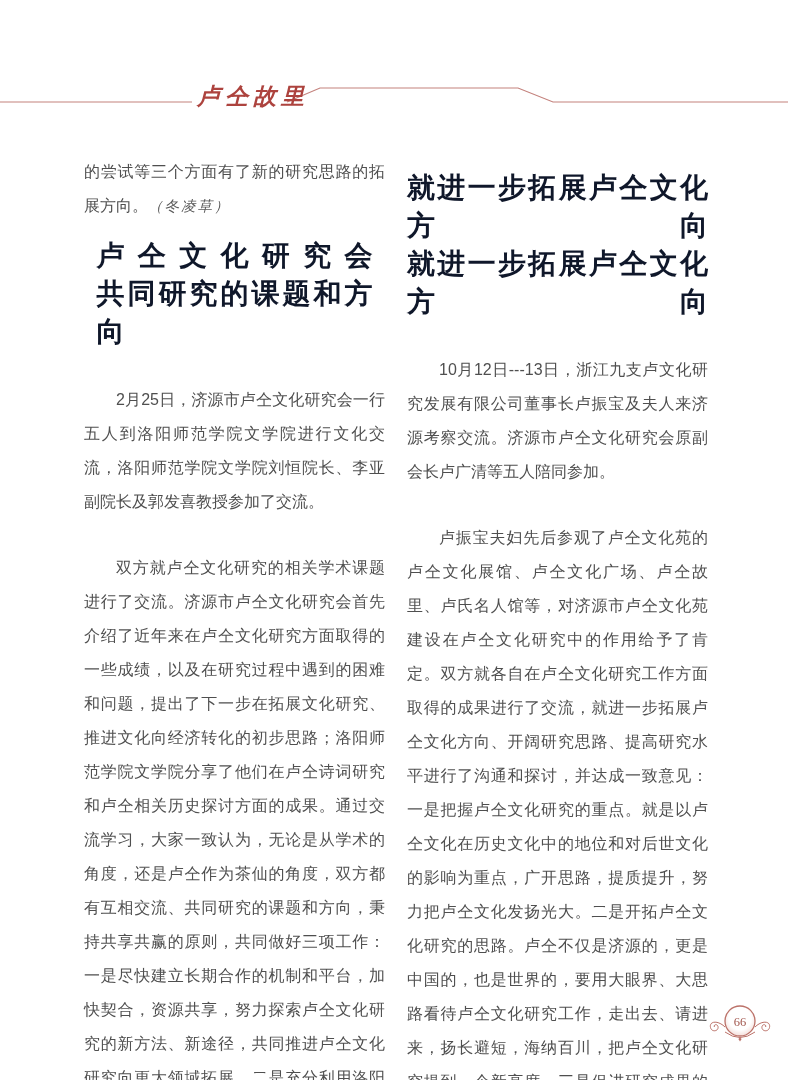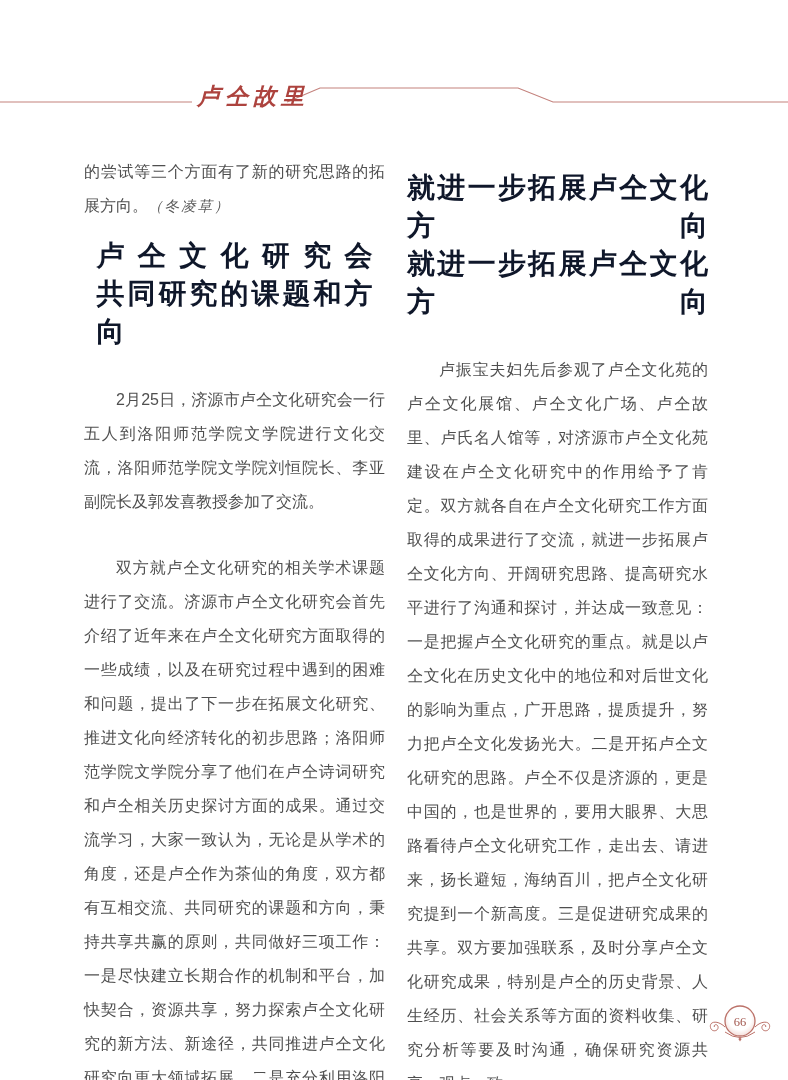--- a/index.html
+++ b/index.html
@@ -78,20 +78,21 @@
     <p class="body-p">双方就卢仝文化研究的相关学术课题进行了交流。济源市卢仝文化研究会首先介绍了近年来在卢仝文化研究方面取得的一些成绩，以及在研究过程中遇到的困难和问题，提出了下一步在拓展文化研究、推进文化向经济转化的初步思路；洛阳师范学院文学院分享了他们在卢仝诗词研究和卢仝相关历史探讨方面的成果。通过交流学习，大家一致认为，无论是从学术的角度，还是卢仝作为茶仙的角度，双方都有互相交流、共同研究的课题和方向，秉持共享共赢的原则，共同做好三项工作：一是尽快建立长期合作的机制和平台，加快契合，资源共享，努力探索卢仝文化研究的新方法、新途径，共同推进卢仝文化研究向更大领域拓展。二是充分利用洛阳师范学院作为大专院校的资源优势，与更多大专院校建立联系，借力发展，借智发展。三是积极寻找突破口，最大限度地将茶文化与茶经济结合起来，充分利用已有的茶仙卢仝系列商标，加快促进卢仝文化研究成果与经济发展的有效融合，尽快将“茶仙</p>
   </div>
 
   <div class="col">
 
     <div class="article-title title-right">
       <div class="title-line">就进一步拓展卢仝文化方向</div>
       <div class="title-line">就进一步拓展卢仝文化方向</div>
     </div>
 
+    <p class="body-p">10月12日---13日，浙江九支卢文化研究发展有限公司董事长卢振宝及夫人来济源考察交流。济源市卢仝文化研究会原副会长卢广清等五人陪同参加。</p>
     <p class="body-p">
       <span>卢振宝夫妇先后参观了卢仝文化苑的卢仝文化展馆、卢仝文化广场、卢仝故里、卢氏名人馆等，对济源市卢仝文化苑建设在卢仝文化研究中的作用给予了肯定。双方就各自在卢仝文化研究工作方面取得的成果进行了交流，就进一步拓展卢仝文化方向、开阔研究思路、提高研究水平进行了沟通和探讨，并达成一致意见：一是把握卢仝文化研究的重点。就是以卢仝文化在历史文化中的地位和对后世文化的影响为重点，广开思路，提质提升，努力把卢仝文化发扬光大。二是开拓卢仝文化研究的思路。卢仝不仅是济源的，更是中国的，也是世界的，要用大眼界、大思路看待卢仝文化研究工作，走出去、请进来，扬长避短，海纳百川，把卢仝文化研究提到一个新高度。三是促进研究成果的共享。双方要加强联系，及时分享卢仝文化研究成果，特别是卢仝的历史背景、人生经历、社会关系等方面的资料收集、研究分析等要及时沟通，确保研究资源共享、观点一致。</span>
     </p>
   </div>
 
 </div>
 
 <div class="page-footer">
   <svg width="96" height="48" viewBox="0 0 96 48">
     <defs>

